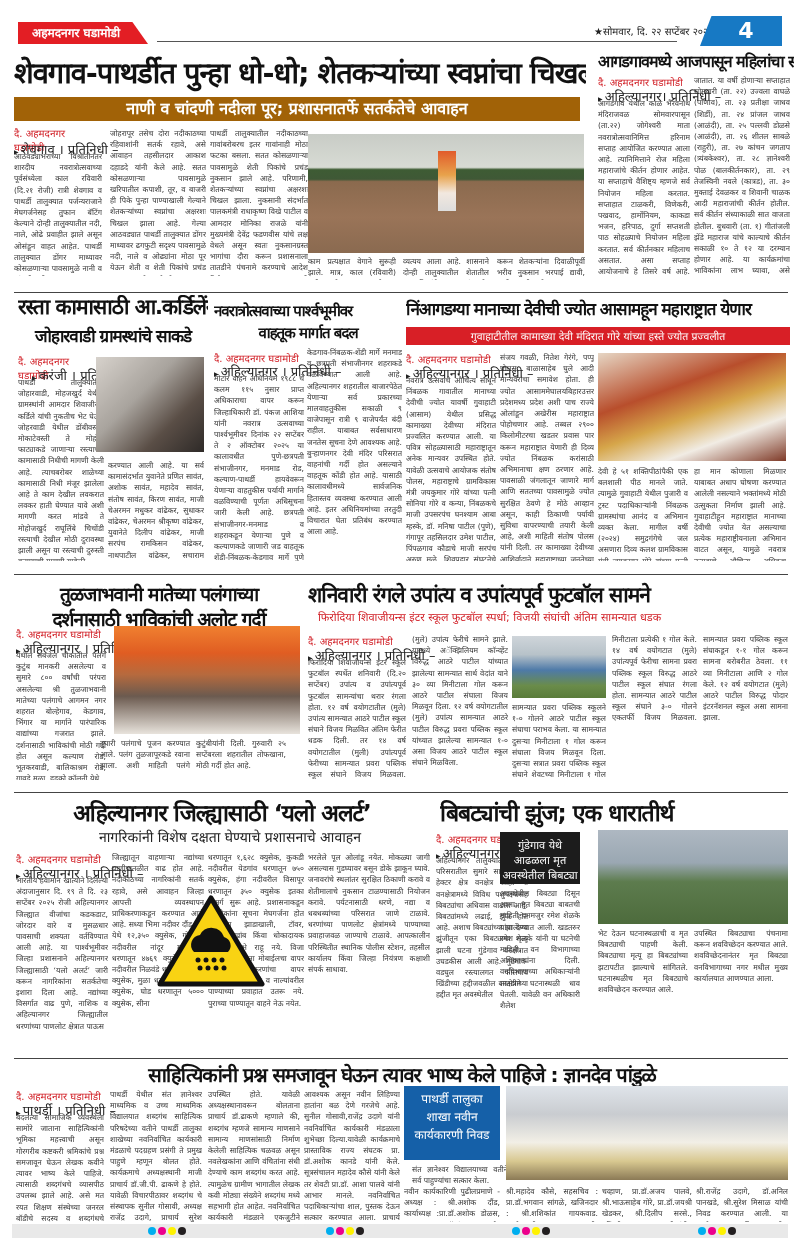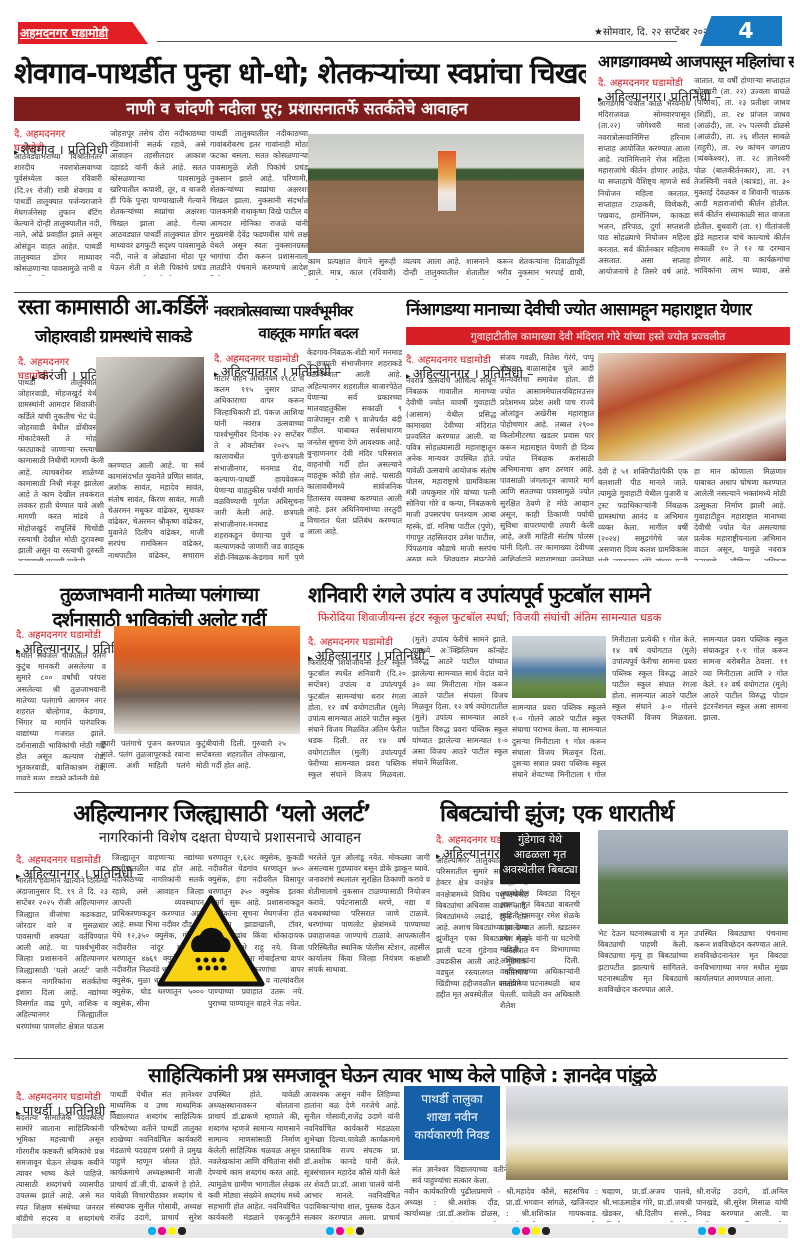--- a/index.html
+++ b/index.html
@@ -1,42 +1,42 @@
 <!DOCTYPE html>
 <html><head>
 <meta charset="utf-8">
 <style>
 *{box-sizing:border-box;margin:0;padding:0}
 body{width:800px;height:1248px;background:#fff;font-family:"DejaVu Sans","Liberation Sans",sans-serif;color:#222;position:relative;overflow:hidden}
 .abs{position:absolute}
 .masthead-tag{left:18px;top:22px;width:130px;height:22px;background:#e31e24;clip-path:polygon(0 0,88% 0,100% 100%,0 100%)}
-.masthead-tag span{display:block;color:#fff;font-weight:bold;font-size:12px;line-height:22px;padding-left:2px;text-decoration:underline}
+.masthead-tag span{display:block;color:#fff;font-weight:bold;font-size:12px;line-height:22px;padding-left:14px;}
 .rule-top{left:157px;top:41px;width:520px;height:1px;background:#555}
 .date{left:594px;top:24px;font-size:10px;color:#222}
 .pageno{left:700px;top:16px;width:82px;height:30px;background:#1779c4;clip-path:polygon(14% 0,100% 0,100% 100%,0 100%)}
 .pageno span{display:block;color:#fff;font-weight:bold;font-size:22px;text-align:center;line-height:30px;padding-left:10px}
 .hl{font-weight:bold;color:#111;white-space:nowrap;overflow:hidden;font-family:"DejaVu Sans",sans-serif;letter-spacing:-1px}
-.blackbar{background:#7f1d1d;color:#fff;font-weight:bold;text-align:center;white-space:nowrap;overflow:hidden}
+.blackbar{background:#a16207;color:#fff;font-weight:bold;text-align:center;white-space:nowrap;overflow:hidden}
 .redbar{background:#d81f26;color:#fff;text-align:center;white-space:nowrap;overflow:hidden}
 .byline{color:#d11d24;font-weight:normal;font-size:10px;text-align:left}
 .dateline{font-size:13px;color:#222}
 .dateline:before{content:"\25B6";font-size:6px;margin-right:2px}
 .col{font-size:7.6px;line-height:11.2px;color:#333;text-align:justify;overflow:hidden}
 .hr{height:1px;background:#444}
 .photo{overflow:hidden}
 .flood{background:linear-gradient(#c8ccc6 0%,#d8dbd4 28%,#3e5c34 30%,#3f5836 38%,#8b6a4e 40%,#9a7458 70%,#8a6a50 100%)}
 .temple{position:absolute;left:47%;top:14%;width:18px;height:60px;background:linear-gradient(#e15b2b,#e8a24b 40%,#f2e8df 70%,#ddd)}
 .meeting{background:linear-gradient(135deg,#d7d2cc,#a8a39d 40%,#5a4e46 70%,#2e2a28)}
 .group-red{background:linear-gradient(160deg,#e6d6c4 0%,#b84e2c 35%,#d6a64a 55%,#f1ece4 75%,#7f3a28 100%)}
 .procession{background:linear-gradient(#f08030 0%,#e05d22 25%,#b66a3e 45%,#6b5a4f 65%,#e8e3dc 100%)}
 .football{background:linear-gradient(#cfd5da 0%,#b7c2c9 30%,#4e7aa8 55%,#6a8c4a 80%,#5a7c3a 100%)}
 .forest{background:linear-gradient(#aeb8c2 0%,#9aa7b2 35%,#5d7c4e 55%,#4d6b3c 100%)}
 .award{background:linear-gradient(#dfe4ea 0%,#c9ccd0 30%,#f2efe6 60%,#d8c890 80%,#8b7a56 100%)}
 .infobox{background:#1560a8;color:#fff;text-align:center;font-size:14px;line-height:22px;padding-top:10px}
-.darkbox{background:#1c1c1c;color:#fff;text-align:center;font-size:11px;line-height:15px;}
+.darkbox{background:#1c1c1c;color:#fff;text-align:center;font-size:11px;line-height:15px;padding-top:6px}
 .footer-strip{left:12px;top:1224px;width:776px;height:14px;background:#e9e9e9}
 .dots{position:absolute;top:3px;display:flex;gap:2px}
 .dots i{display:block;width:8px;height:8px;border-radius:50%}
 .warn{position:absolute}
 </style>
 </head>
 <body>
 
 <div class="abs masthead-tag">
     <span>अहमदनगर घडामोडी</span>

